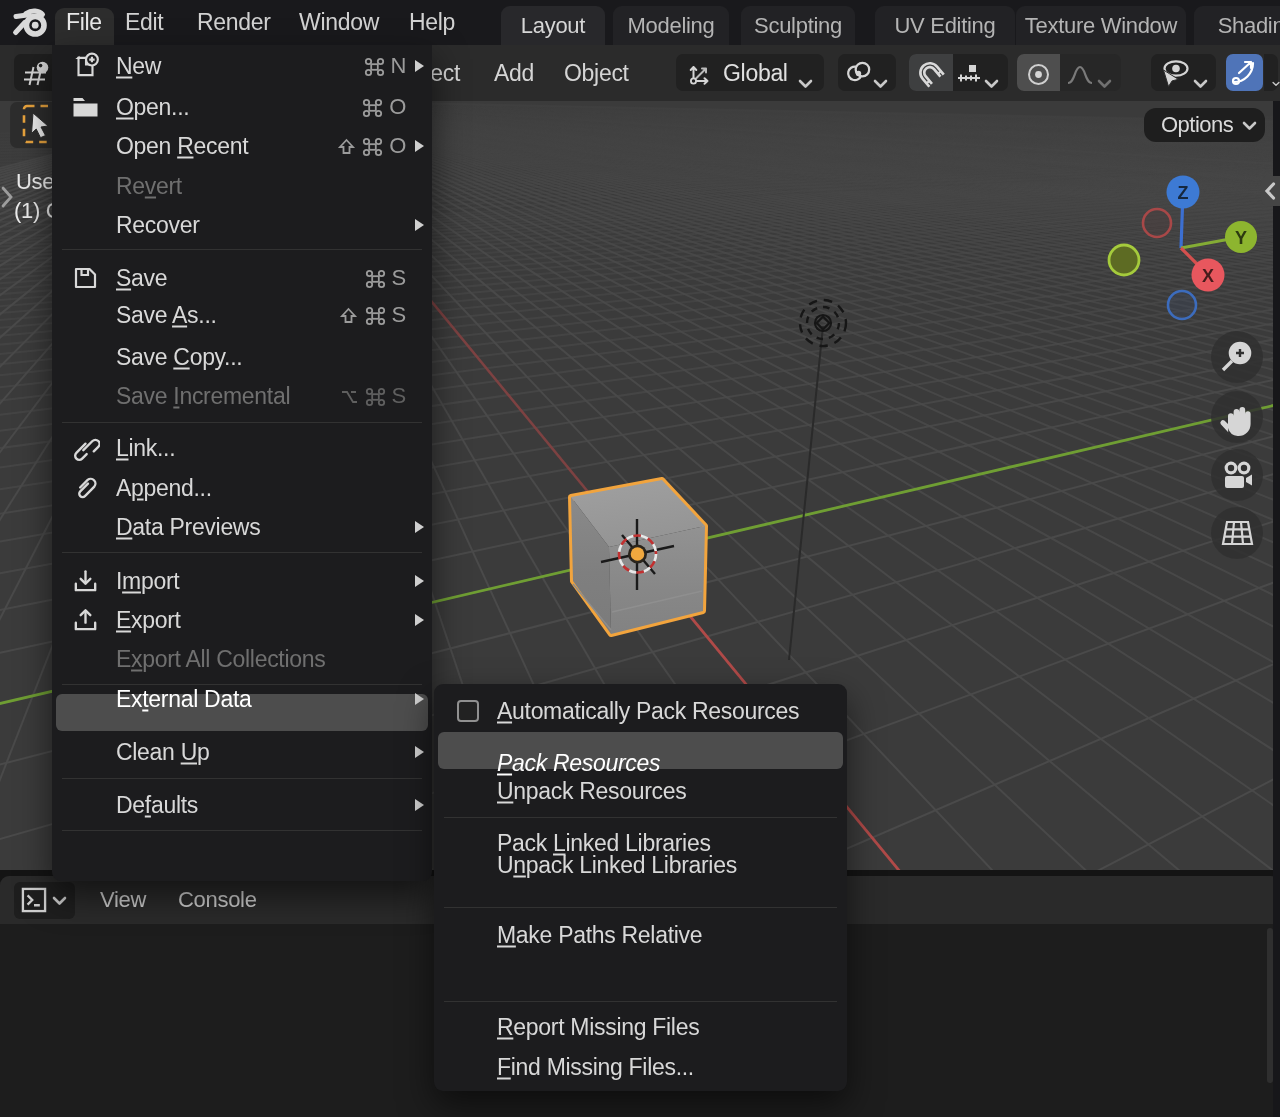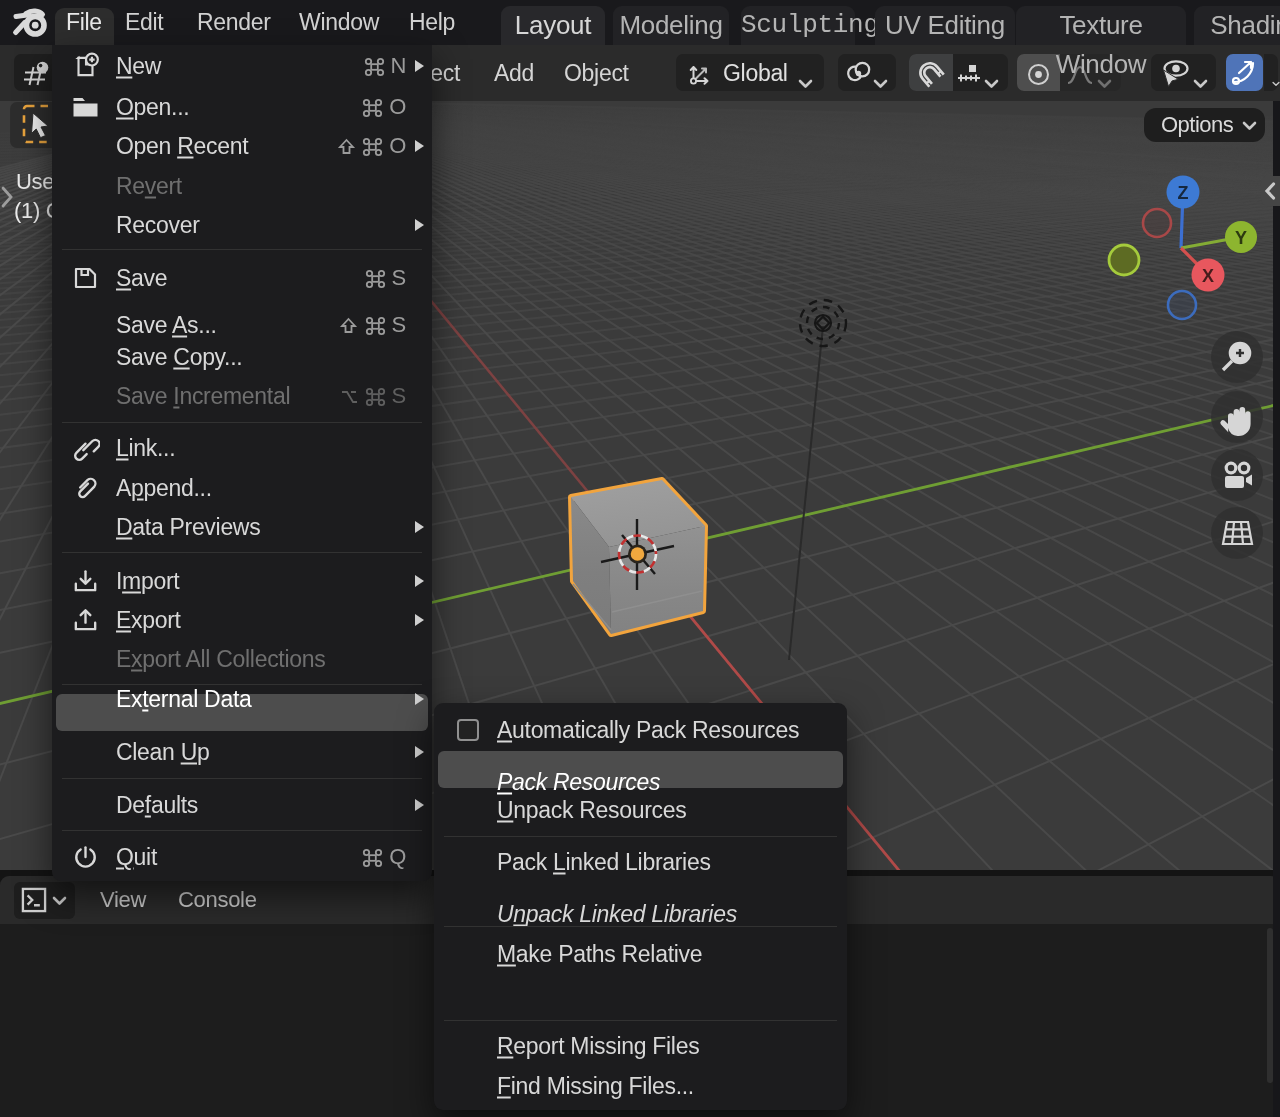--- a/index.html
+++ b/index.html
@@ -7,21 +7,21 @@
     font-family:"Liberation Sans", sans-serif; }
   .abs { position:absolute; }
   #page { position:relative; width:1280px; height:1117px; }
   .tbmenu,.tab,.hmenu,.mi,.smi,#tooltip,.cmenu { filter:opacity(99.9%); }
   svg text { filter:opacity(99.9%); }
 
   
   #topbar { position:absolute; left:0; top:0; width:1280px; height:45px; background:#19191c; }
   .tbmenu { position:absolute; top:0; height:45px; line-height:45px; font-size:23px; color:#d2d2d2; letter-spacing:-0.3px;}
   .tab { position:absolute; top:6px; height:39px; background:#222225; border-radius:9px 9px 0 0;
-         font-size:26px; color:#b4b4b4; text-align:center; line-height:39px; letter-spacing:-0.3px;}
+         font-size:22px; color:#b4b4b4; text-align:center; line-height:39px; letter-spacing:-0.3px;}
 
   
   #vphead { position:absolute; left:0; top:45px; width:1280px; height:56px; background:#2b2b2b; }
   .hmenu { position:absolute; top:0; height:56px; line-height:56px; font-size:23px; color:#d5d5d5; letter-spacing:-0.3px;}
   .pill { position:absolute; top:9px; height:37px; background:#212121; border-radius:7px; }
 
   
   #vp { position:absolute; left:0; top:101px; width:1280px; height:769px; background:#3b3b3b; overflow:hidden; }
 
   
@@ -32,21 +32,21 @@
   .mi .sc  { position:absolute; right:26px; top:50%; transform:translateY(-50%); font-size:22px; color:#9b9b9b; white-space:nowrap; letter-spacing:-0.3px;}
   .mi.dis .txt { color:#6f6f6f; }
   .mi.dis .sc { color:#5f5f5f; }
   .sep { position:absolute; left:10px; width:360px; height:1px; background:#323232; }
   .arrow { position:absolute; right:8px; top:50%; transform:translateY(-50%); width:0; height:0;
       border-left:9px solid #cfcfcf; border-top:6px solid transparent; border-bottom:6px solid transparent; }
   .micon { position:absolute; left:19px; top:50%; transform:translateY(-50%); width:29px; height:29px; }
   u { text-decoration:underline; text-underline-offset:3px; text-decoration-thickness:2px; }
 
   #submenu { position:absolute; left:434px; top:684px; width:413px; height:407px;
-     background:#1c1c1e; border-radius:9px; box-shadow:0 14px 34px rgba(0,0,0,.55);margin-top:19px; }
+     background:#1c1c1e; border-radius:9px; box-shadow:0 14px 34px rgba(0,0,0,.55); }
   .smi { position:absolute; left:0; width:413px; height:40px; }
   .smi .txt { position:absolute; left:63px; top:50%; transform:translateY(-50%); font-size:23px; color:#d8d8d8; white-space:nowrap; letter-spacing:-0.3px;}
 
   #tooltip { position:absolute; left:784px; top:787px; width:480px; height:56px;
      background:#1d1d1f; border:1px solid #0e0e0e; border-radius:9px; box-shadow:0 10px 24px rgba(0,0,0,.45);
      font-size:23px; color:#cecece; text-align:center; line-height:54px; letter-spacing:0.2px;}
 
   
   #console { position:absolute; left:0px; top:876px; width:1280px; height:241px;
      background:#1d1d1d; border-radius:9px 9px 0 0; }
@@ -639,21 +639,21 @@
       </g>
     </svg>
     <div class="abs" style="left:55px;top:8px;width:59px;height:37px;background:#2d2d2d;border-radius:9px 9px 0 0;"></div>
     <div class="tbmenu" style="left:66px;color:#e9e9e9;">File</div>
     <div class="tbmenu" style="left:125px;">Edit</div>
     <div class="tbmenu" style="left:197px;">Render</div>
     <div class="tbmenu" style="left:299px;">Window</div>
     <div class="tbmenu" style="left:409px;">Help</div>
     <div class="tab" style="left:501px;width:104px;background:#28282b;color:#d6d6d6;">Layout</div>
     <div class="tab" style="left:613px;width:116px;">Modeling</div>
-    <div class="tab" style="left:741px;width:114px;font-family:Liberation Mono, monospace;">Sculpting</div>
+    <div class="tab" style="left:741px;width:114px;">Sculpting</div>
     <div class="tab" style="left:875px;width:140px;">UV Editing</div>
     <div class="tab" style="left:1016px;width:170px;">Texture Window</div>
     <div class="tab" style="left:1194px;width:126px;border-radius:9px 0 0 0;">Shading</div>
   </div>
 
   <div id="filemenu">
     <div class="mi" style="top:1px;">
       <svg class="micon" viewBox="0 0 27 27">
           <path d="M7 6 v16 h13 v-10 h-6 v-6 z M14 6 l6 6" fill="none" stroke="#d8d8d8" stroke-width="2"></path>
           <circle cx="19.5" cy="7.5" r="5.5" fill="#1c1c1e" stroke="#d8d8d8" stroke-width="2"></circle>
@@ -719,21 +719,21 @@
       <div class="sc"><svg width="21" height="20" viewBox="0 0 21 20" style="vertical-align:-4px;">
             <g fill="none" stroke="#9b9b9b" stroke-width="1.8">
               <circle cx="4.5" cy="4.5" r="2.7"></circle>
               <circle cx="16.5" cy="4.5" r="2.7"></circle>
               <circle cx="4.5" cy="15.5" r="2.7"></circle>
               <circle cx="16.5" cy="15.5" r="2.7"></circle>
               <rect x="7.2" y="7.2" width="6.6" height="5.6"></rect>
             </g>
           </svg> S</div>
     </div>
-    <div class="mi" style="top:260px;padding-left:42px;">
+    <div class="mi" style="top:250px;padding-left:42px;">
       <div class="txt">Save <u>A</u>s...</div>
       <div class="sc"><svg width="21" height="18" viewBox="0 0 21 18" style="vertical-align:-3px;">
             <path d="M10.5 2 L17 9 h-3.5 v6 h-6 v-6 H4 z" fill="none" stroke="#9b9b9b" stroke-width="1.8"></path>
           </svg> <svg width="21" height="20" viewBox="0 0 21 20" style="vertical-align:-4px;">
             <g fill="none" stroke="#9b9b9b" stroke-width="1.8">
               <circle cx="4.5" cy="4.5" r="2.7"></circle>
               <circle cx="16.5" cy="4.5" r="2.7"></circle>
               <circle cx="4.5" cy="15.5" r="2.7"></circle>
               <circle cx="16.5" cy="15.5" r="2.7"></circle>
               <rect x="7.2" y="7.2" width="6.6" height="5.6"></rect>
@@ -812,57 +812,39 @@
     <div class="mi" style="top:686.5px;">
       <div class="txt">Clean <u>U</u>p</div>
       <div class="arrow"></div>
     </div>
     <div class="sep" style="top:732.5px;"></div>
     <div class="mi" style="top:739.5px;">
       <div class="txt">De<u>f</u>aults</div>
       <div class="arrow"></div>
     </div>
     <div class="sep" style="top:784.5px;"></div>
-    <div class="mi" style="top:792px;">
-      <svg class="micon" viewBox="0 0 27 27">
-          <g fill="none" stroke="#d8d8d8" stroke-width="2.2" stroke-linecap="round">
-            <path d="M13.5 4.5 v9"></path>
-            <path d="M9 6.5 a8.6 8.6 0 1 0 9 0"></path>
-          </g>
-        </svg>
-      <div class="txt"><u>Q</u>uit</div>
-      <div class="sc"><svg width="21" height="20" viewBox="0 0 21 20" style="vertical-align:-4px;">
-            <g fill="none" stroke="#9b9b9b" stroke-width="1.8">
-              <circle cx="4.5" cy="4.5" r="2.7"></circle>
-              <circle cx="16.5" cy="4.5" r="2.7"></circle>
-              <circle cx="4.5" cy="15.5" r="2.7"></circle>
-              <circle cx="16.5" cy="15.5" r="2.7"></circle>
-              <rect x="7.2" y="7.2" width="6.6" height="5.6"></rect>
-            </g>
-          </svg> Q</div>
-    </div>
   </div>
 
   <div id="submenu">
     <div class="smi" style="top:7px;">
       <div class="abs" style="left:23px;top:9px;width:22px;height:22px;border:2px solid #909090;border-radius:4px;background:#222;"></div>
       <div class="txt"><u>A</u>utomatically Pack Resources</div>
     </div>
     <div class="abs" style="left:4px;top:48px;width:405px;height:37px;background:#4d4d4d;border-radius:6px;"></div>
     <div class="smi" style="top:59px;font-style:italic;">
       <div class="txt" style="color:#ffffff;"><u>P</u>ack Resources</div>
     </div>
     <div class="smi" style="top:86.5px;">
       <div class="txt"><u>U</u>npack Resources</div>
     </div>
     <div class="sep" style="top:132.5px;width:393px;"></div>
     <div class="smi" style="top:139px;">
       <div class="txt">Pack <u>L</u>inked Libraries</div>
     </div>
-    <div class="smi" style="top:191px;font-style:italic;">
+    <div class="smi" style="top:161px;">
       <div class="txt">U<u>n</u>pack Linked Libraries</div>
     </div>
     <div class="sep" style="top:222.5px;width:393px;"></div>
     <div class="smi" style="top:231px;">
       <div class="txt"><u>M</u>ake Paths Relative</div>
     </div>
     <div class="sep" style="top:316.5px;width:393px;"></div>
     <div class="smi" style="top:323px;">
       <div class="txt"><u>R</u>eport Missing Files</div>
     </div>

